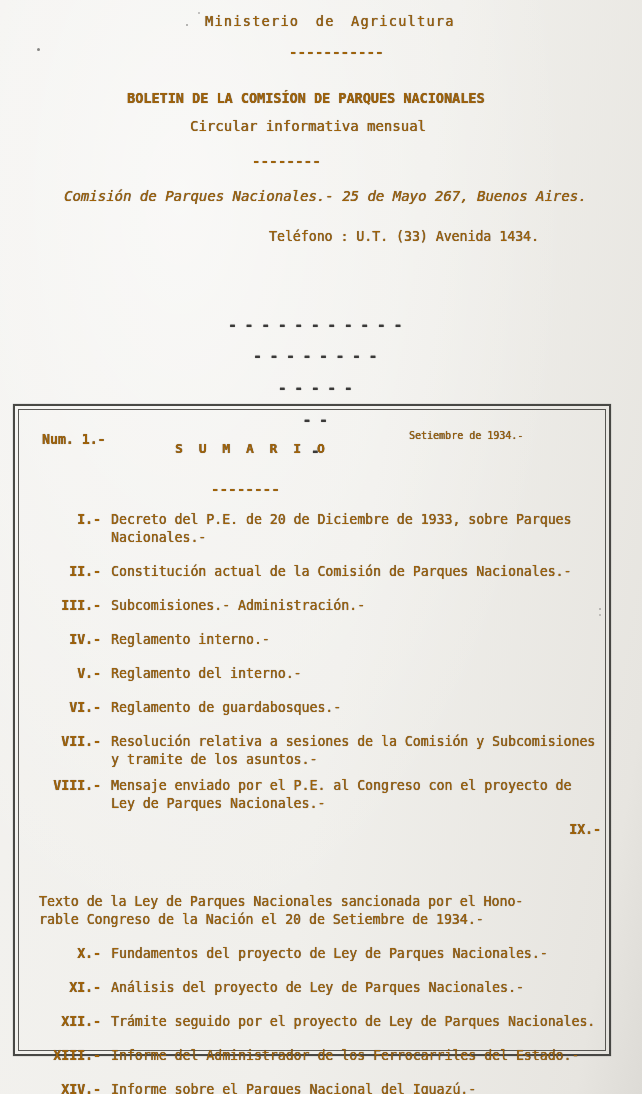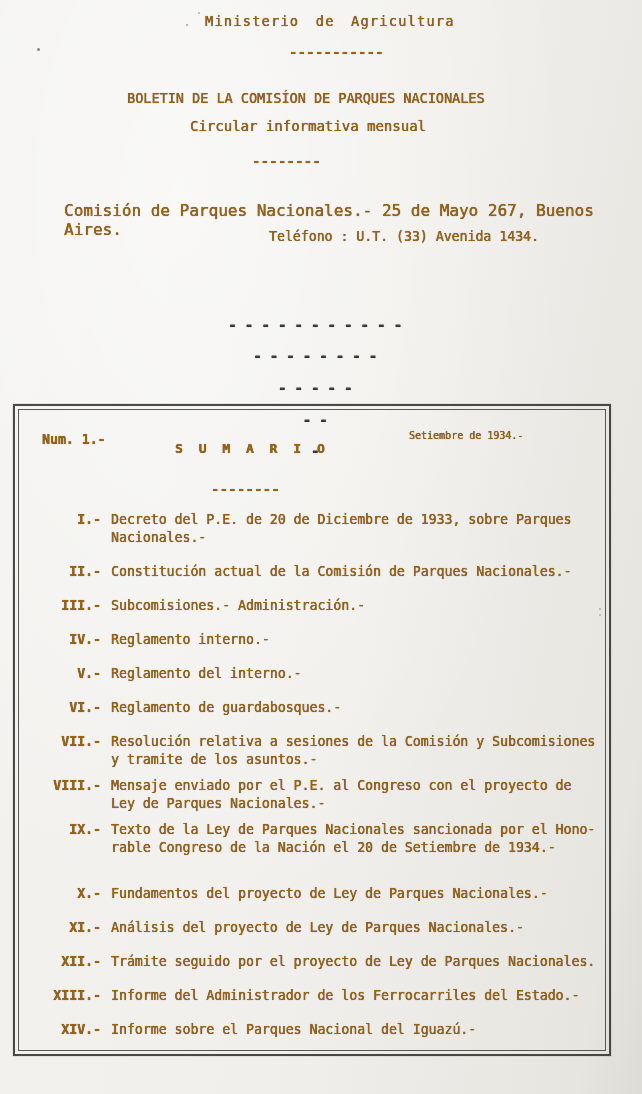--- a/index.html
+++ b/index.html
@@ -16,24 +16,24 @@
   .tw{
     color:#a16207;
     text-shadow:0 0 0.7px rgba(55,54,52,0.9), 0.4px 0.4px 0.6px rgba(55,54,52,0.35);
     white-space:pre-line;
   }
   .abs{position:absolute;}
 
   
   .ministry{left:205px;top:13px;font-size:13.5px;letter-spacing:1.3px;word-spacing:7px;}
   .div-top{left:289px;top:44px;font-size:13.5px;font-weight:bold;letter-spacing:0.5px;}
-  .title{left:127px;top:90px;font-size:13.5px;font-weight:normal;}
+  .title{left:127px;top:90px;font-size:13.5px;font-weight:bold;}
   .subtitle{left:190px;top:118px;font-size:14px;}
   .div-sub{left:252px;top:153px;font-size:13.5px;font-weight:bold;letter-spacing:0.5px;}
-  .address{left:64px;top:201px;font-size:16px;}
+  .address{left:64px;top:188px;font-size:14px;font-style:italic;}
   .phone{left:269px;top:229px;font-size:13.2px;}
 
   
   .pyramid{left:0;right:4px;top:302px;text-align:center;
     font-size:15px;font-weight:bold;letter-spacing:7.5px;line-height:15.8px;
     color:#3a3938;}
   .pyramid div{text-shadow:0 0 0.8px rgba(50,50,48,0.9);}
 
   
   .box{left:13px;top:404px;width:594px;height:648px;
@@ -41,21 +41,21 @@
     box-shadow:0 0 1px rgba(58,57,54,0.5);}
   .box-inner{position:absolute;inset:3px;border:1.5px solid rgba(62,61,58,0.85);}
   .issue{left:27px;top:26px;font-size:13.2px;font-weight:bold;}
   .date{left:394px;top:24px;font-size:10px;}
   .sumario{left:160px;top:35px;font-size:13px;font-weight:bold;letter-spacing:4px;}
   .sumario-dash{left:196px;top:75px;font-size:13.5px;font-weight:bold;letter-spacing:0.5px;}
 
   .toc{position:absolute;left:14px;top:105px;right:8px;font-size:13.2px;line-height:18px;}
   .toc .row{display:flex;margin-bottom:16px;}
   .toc .row.mb8{margin-bottom:8px;}
-  .toc .row.mb12{margin-bottom:28px;}
+  .toc .row.mb12{margin-bottom:16px;flex-direction:column;}
   .toc .num{flex:0 0 72px;text-align:right;font-weight:bold;}
   .toc .txt{margin-left:10px;width:486px;}
 
   
   .speck{position:absolute;background:#4a4946;border-radius:50%;}
   .s1{left:37px;top:48px;width:3px;height:3px;opacity:.65;}
   .s2{left:186px;top:24px;width:2px;height:2px;opacity:.5;}
   .s3{left:198px;top:12px;width:2px;height:2px;opacity:.4;}
   .s4{left:599px;top:608px;width:2px;height:2px;opacity:.4;}
   .s5{left:599px;top:614px;width:2px;height:2px;opacity:.35;}

